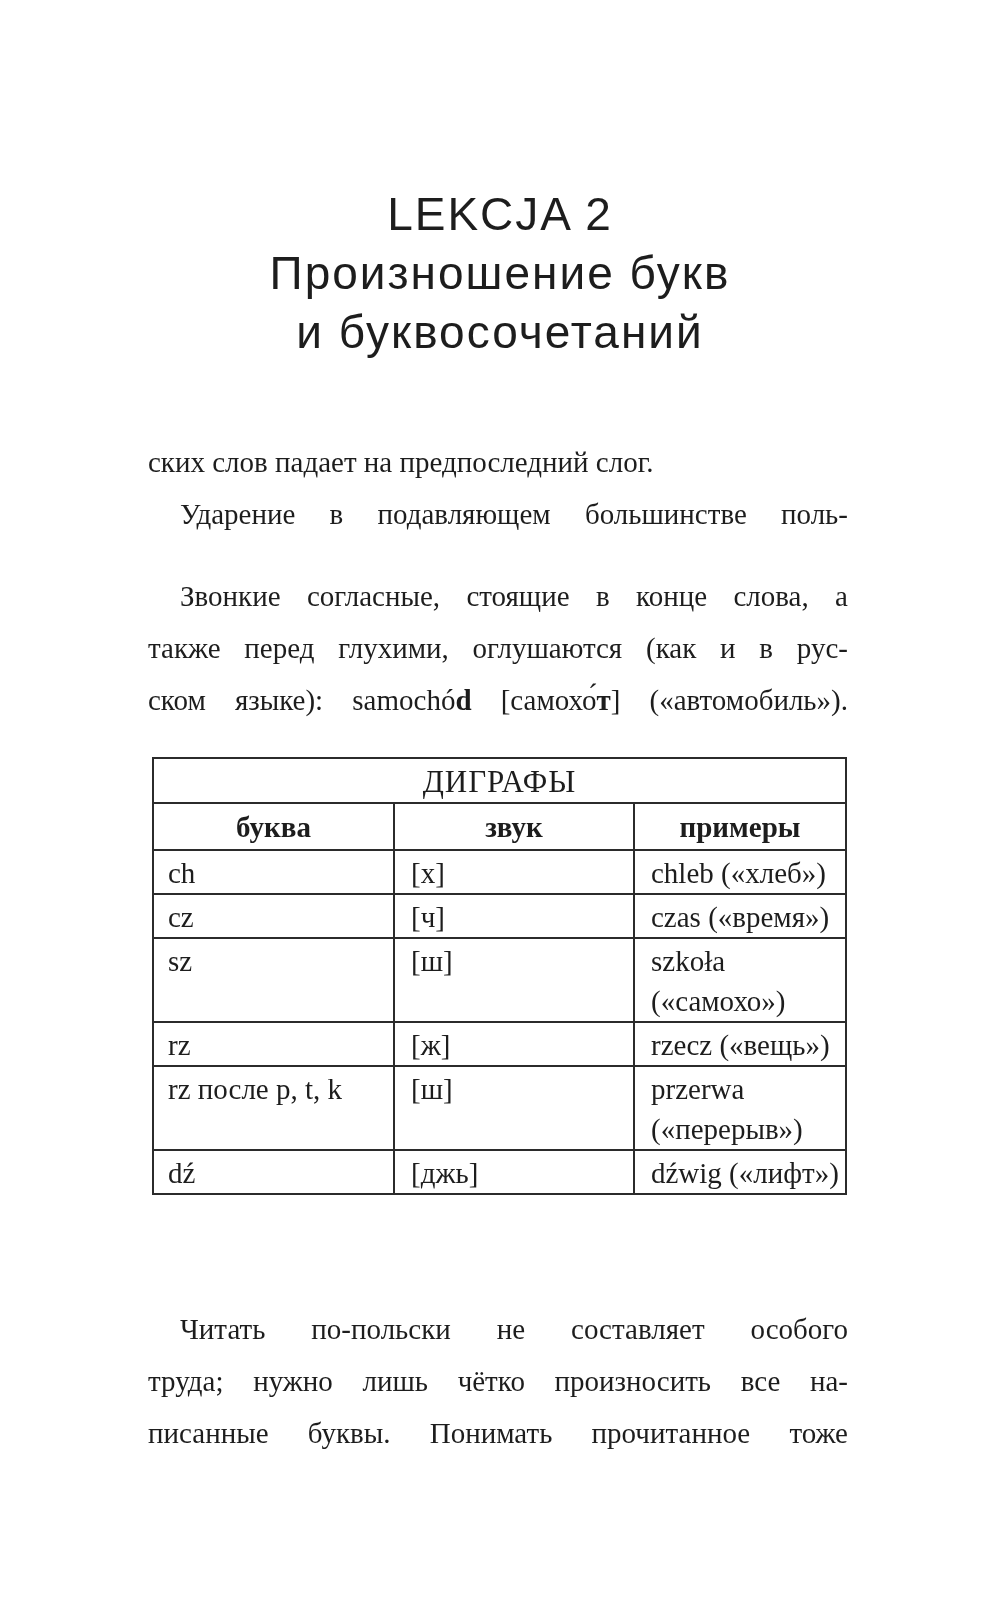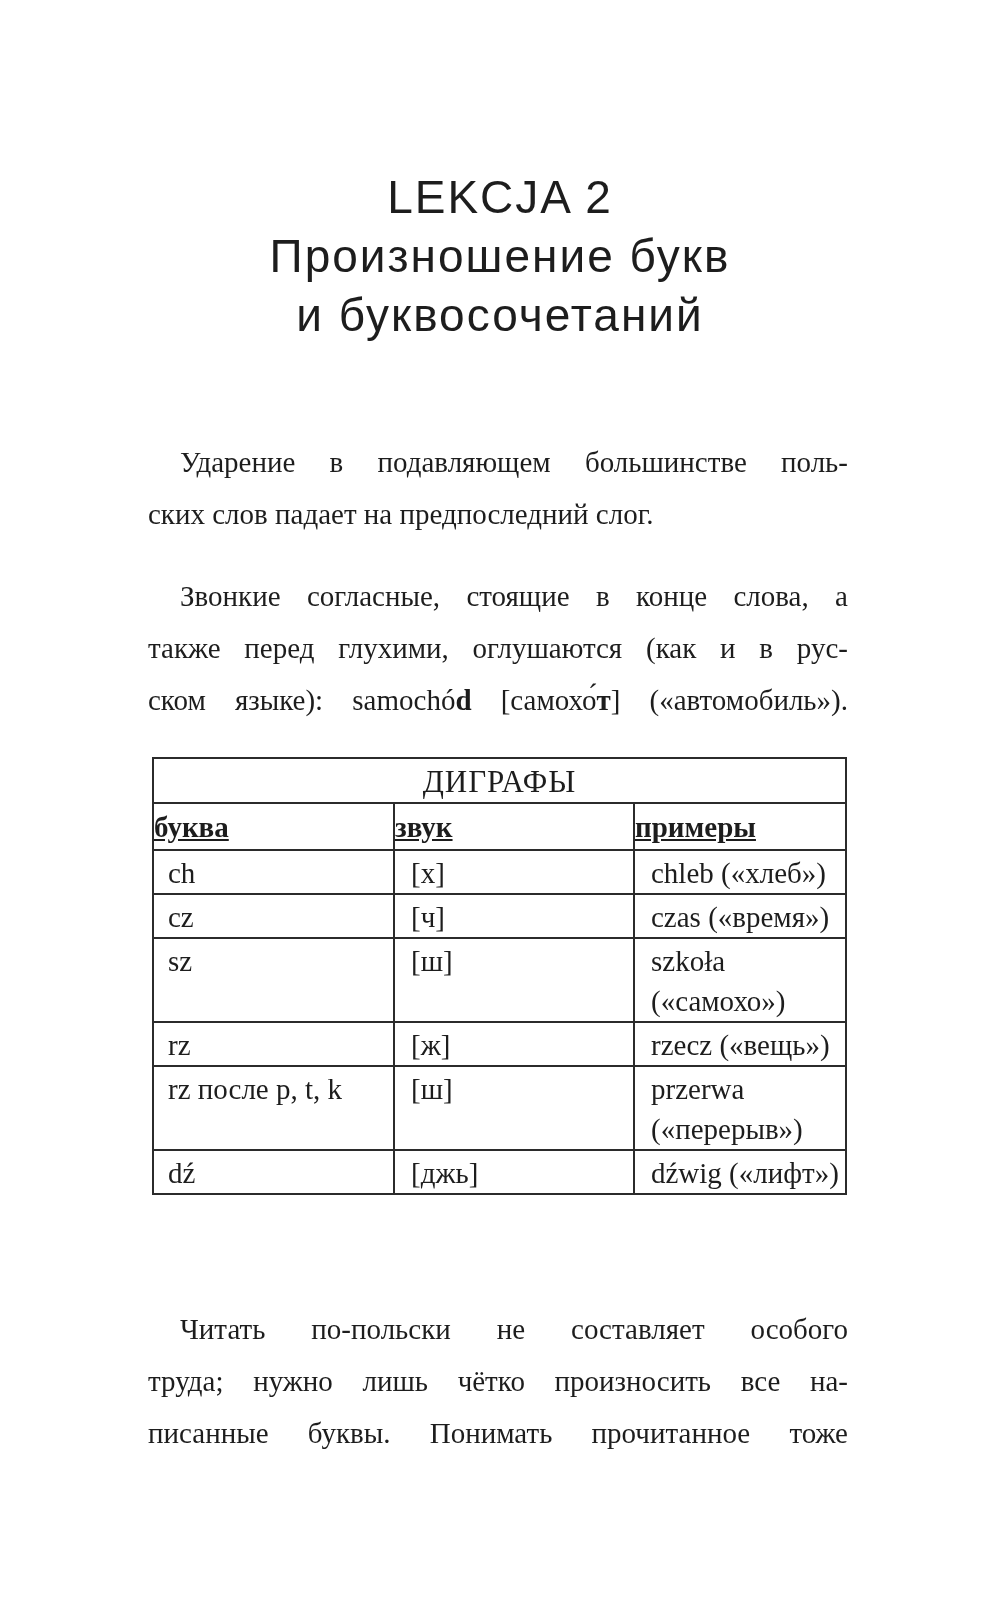--- a/index.html
+++ b/index.html
@@ -15,21 +15,21 @@
     height:1616px;
     margin:0 auto;
     background:var(--bg);
     color:var(--ink);
     font-family:"Liberation Serif", serif;
     overflow:hidden;
   }
   
   .title{
     position:absolute;
-    top:168px;
+    top:185px;
     left:0;
     width:1000px;
     text-align:center;
     font-family:"Liberation Sans", sans-serif;
     font-size:46px;
     line-height:59px;
     font-weight:400;
     letter-spacing:2px;
     color:var(--ink);
   }
@@ -69,45 +69,45 @@
     padding:2px 6px 0 14px;
     overflow:hidden;
   }
   table.digraphs td.cap{
     text-align:center;
     font-size:31px;
     letter-spacing:1px;
     padding:3px 0 0 0;
   }
   table.digraphs td.th{
+    text-align:center;
     font-weight:bold;
     padding:3px 0 0 0;
-    text-decoration:underline;
   }
   table.digraphs td.sound, table.digraphs td.example{padding-left:16px;}
   tr.row-cap{height:42px;}
   tr.row-head{height:47px;}
   tr.row-s{height:34px;}
   tr.row-d{height:82px;}
   .cell-line{display:block;}
 </style>
 </head>
 <body>
 
 <div class="page">
 
   <header class="title">
     <div class="title-line">LEKCJA 2</div>
     <div class="title-line">Произношение букв</div>
     <div class="title-line">и буквосочетаний</div>
   </header>
 
   <section class="para p1">
+      <div class="line"><span>ских слов падает на предпоследний слог.</span></div>
       <div class="line j ind"><span>Ударение в подавляющем большинстве поль-</span></div>
-      <div class="line"><span>ских слов падает на предпоследний слог.</span></div>
     </section>
   <section class="para p2">
       <div class="line j ind"><span>Звонкие согласные, стоящие в конце слова, а</span></div>
       <div class="line j"><span>также перед глухими, оглушаются (как и в рус-</span></div>
       <div class="line j"><span>ском языке): samochó</span><b>d</b><span> [самохо́</span><b>т</b><span>] («автомобиль»).</span></div>
     </section>
 
   <table class="digraphs">
     <colgroup>
         <col class="c1">

